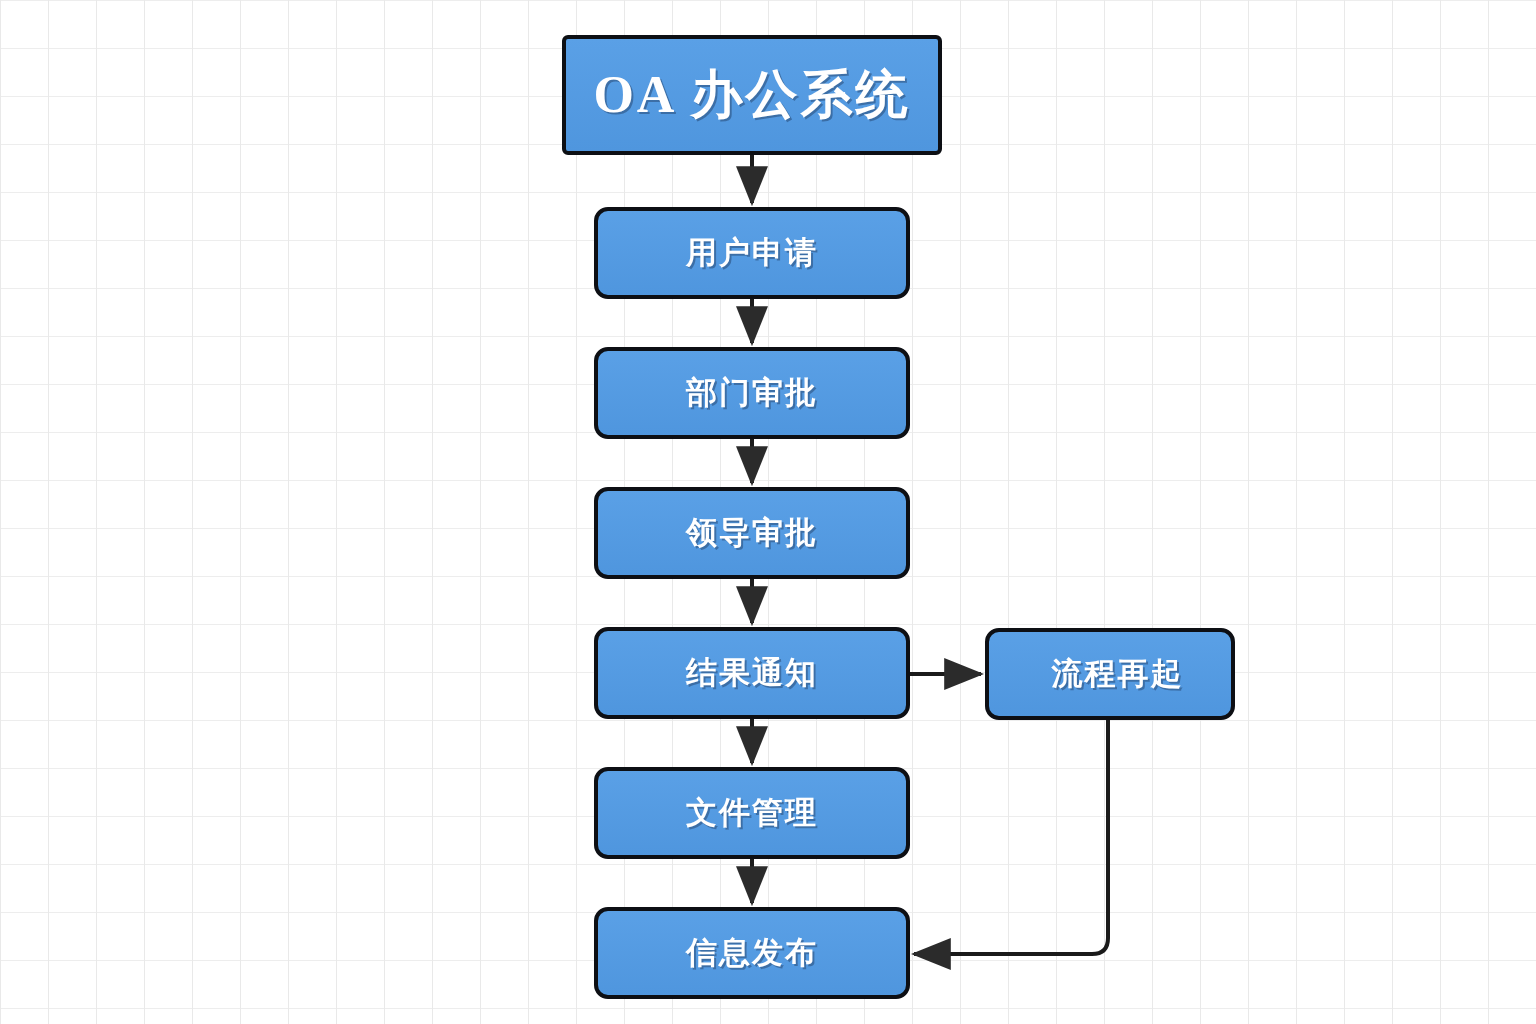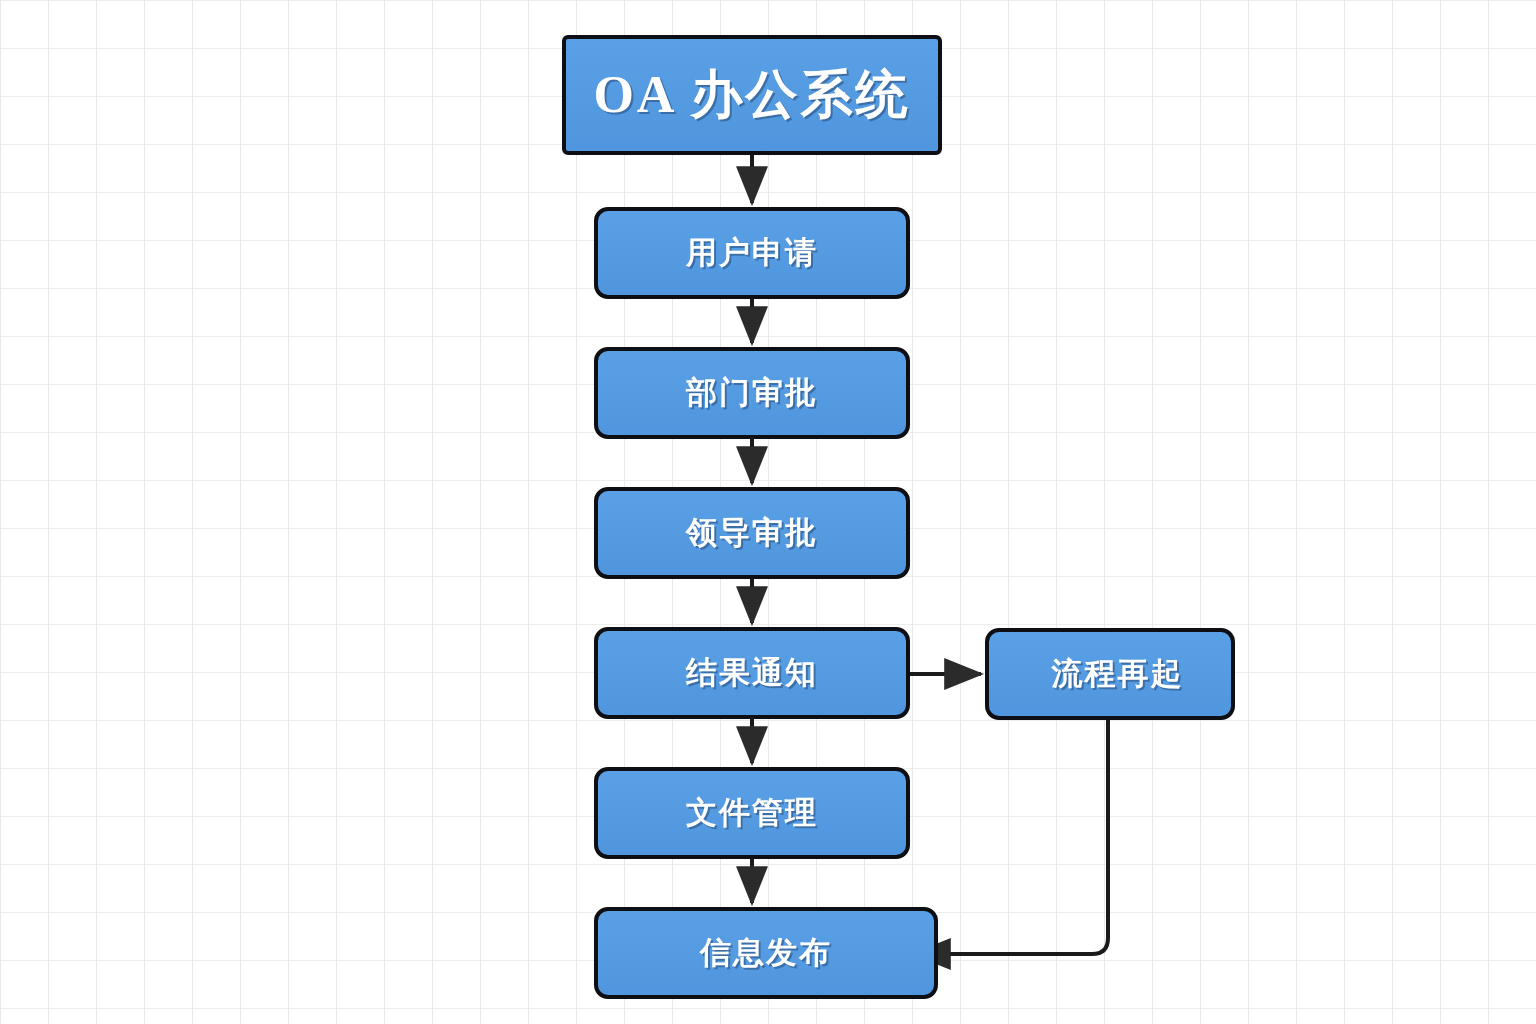--- a/index.html
+++ b/index.html
@@ -117,17 +117,17 @@
   </div>
 
   <div class="node node-step" style="left:985px; top:628px; width:250px; height:92px;padding-left:15px;">
     <span>流程再起</span>
   </div>
 
   <div class="node node-step" style="left:594px; top:767px; width:316px; height:92px;">
     <span>文件管理</span>
   </div>
 
-  <div class="node node-step" style="left:594px; top:907px; width:344px; height:92px;">
+  <div class="node node-step" style="left:594px; top:907px; width:316px; height:92px;">
     <span>信息发布</span>
   </div>
 
 </div>
 
 </body></html>

